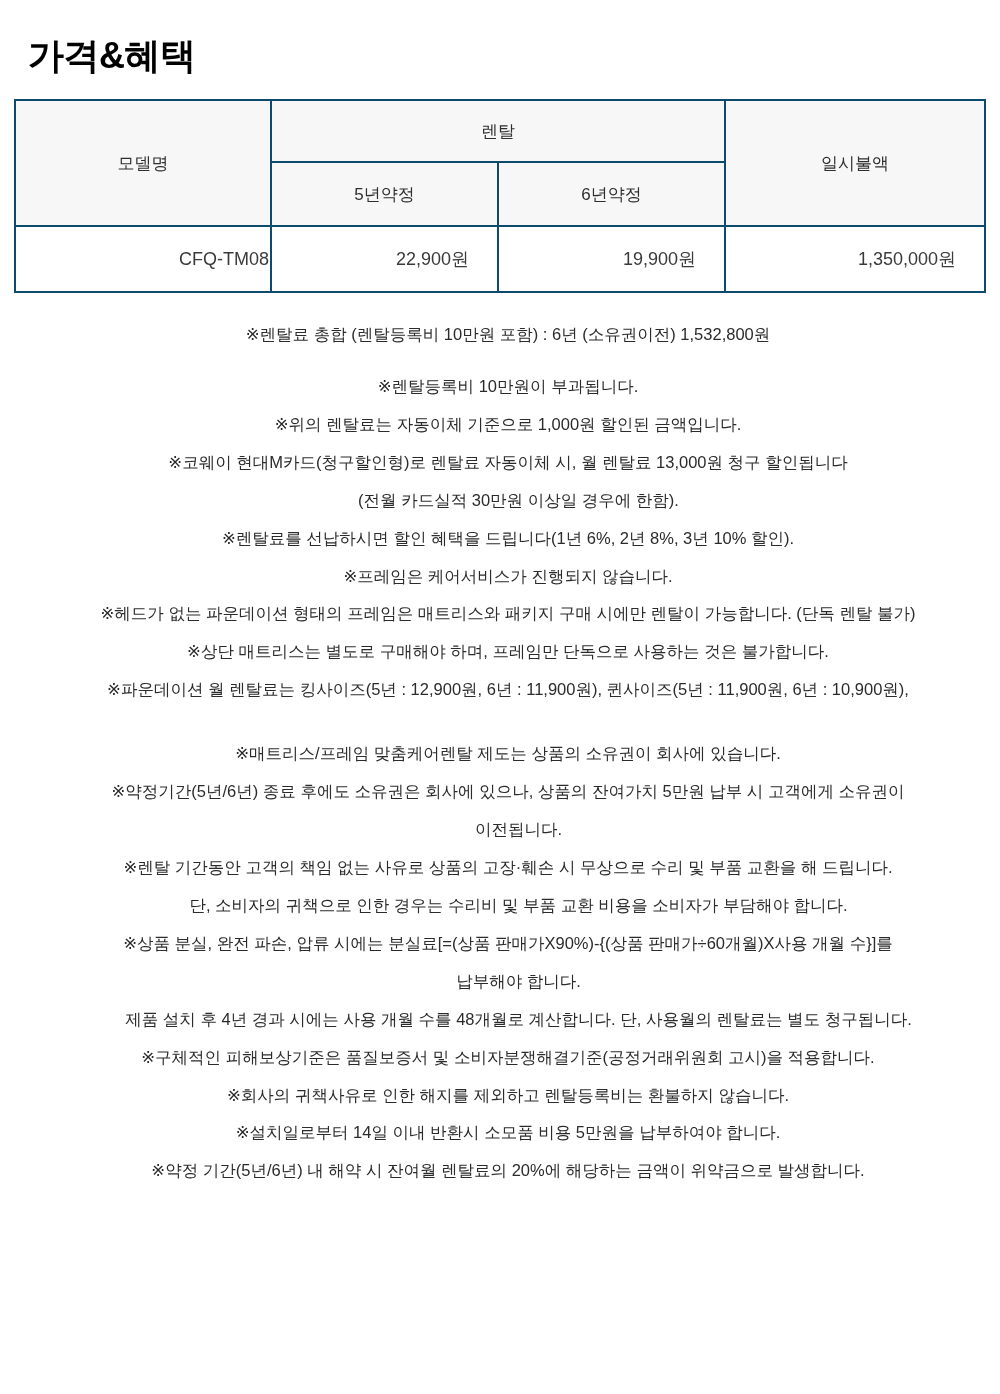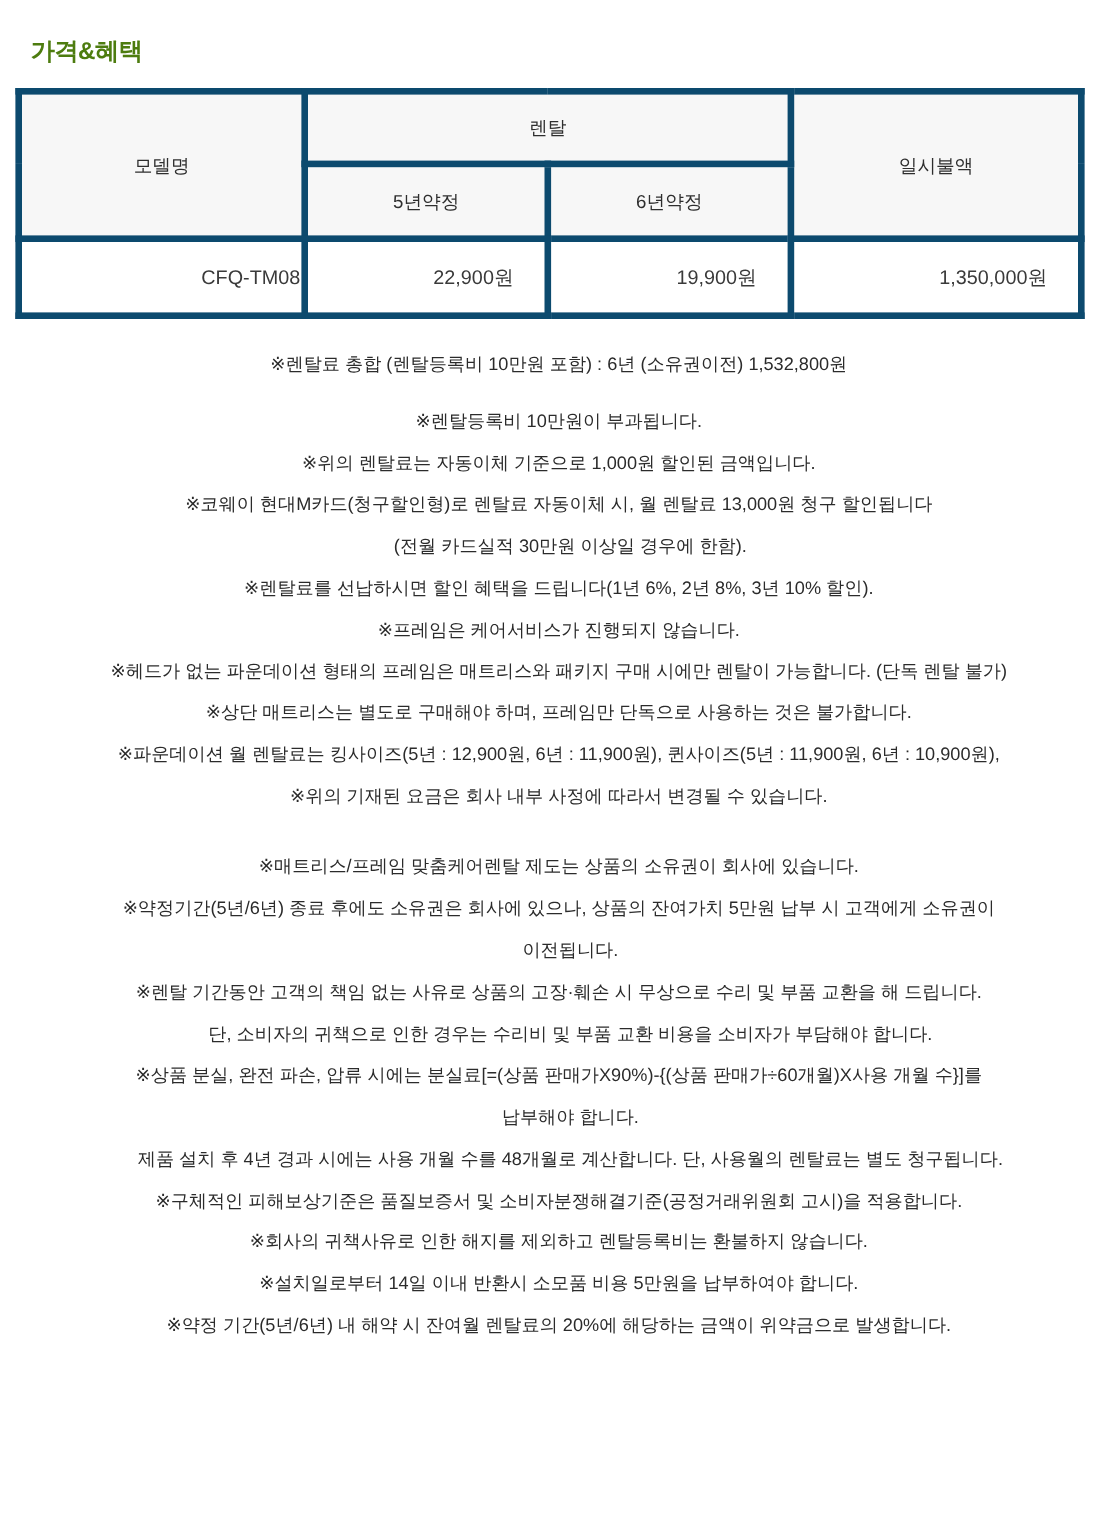--- a/index.html
+++ b/index.html
@@ -15,37 +15,37 @@
     color: #222222;
     -webkit-font-smoothing: antialiased;
   }
   .page {
     width: 1000px;
     box-sizing: border-box;
     padding: 26px 14px 20px 14px;
   }
   
   .page-title {
-    font-size: 22px;
+    font-size: 36px;
     font-weight: bold;
     letter-spacing: -0.5px;
-    color: #4d7c0f;
+    color: #000000;
     margin: 6px 0 18px 14px;
   }
   
   .price-table {
     width: 972px;
     border-collapse: collapse;
     table-layout: fixed;
     margin: 0 0 0 0;
     font-size: 17px;
   }
   .price-table th,
   .price-table td {
-    border: 6px solid #0c4a6e;
+    border: 2px solid #0c4a6e;
     text-align: center;
     color: #333333;
     font-weight: normal;
   }
   .price-table thead th {
     background: #f7f7f7;
     color: #2e2e2e;
     font-size: 17px;
     height: 46px;
     padding: 0 6px;
@@ -134,21 +134,20 @@
     <div>
       <p class="note">※렌탈등록비 10만원이 부과됩니다.</p>
       <p class="note">※위의 렌탈료는 자동이체 기준으로 1,000원 할인된 금액입니다.</p>
       <p class="note">※코웨이 현대M카드(청구할인형)로 렌탈료 자동이체 시, 월 렌탈료 13,000원 청구 할인됩니다</p>
       <p class="note indent">(전월 카드실적 30만원 이상일 경우에 한함).</p>
       <p class="note">※렌탈료를 선납하시면 할인 혜택을 드립니다(1년 6%, 2년 8%, 3년 10% 할인).</p>
       <p class="note">※프레임은 케어서비스가 진행되지 않습니다.</p>
       <p class="note">※헤드가 없는 파운데이션 형태의 프레임은 매트리스와 패키지 구매 시에만 렌탈이 가능합니다. (단독 렌탈 불가)</p>
       <p class="note">※상단 매트리스는 별도로 구매해야 하며, 프레임만 단독으로 사용하는 것은 불가합니다.</p>
       <p class="note">※파운데이션 월 렌탈료는 킹사이즈(5년 : 12,900원, 6년 : 11,900원), 퀸사이즈(5년 : 11,900원, 6년 : 10,900원),</p>
-      <p class="note">※위의 기재된 요금은 회사 내부 사정에 따라서 변경될 수 있습니다.</p>
     </div>
 
     <div class="spacer-md"></div>
 
     <div>
       <p class="note">※매트리스/프레임 맞춤케어렌탈 제도는 상품의 소유권이 회사에 있습니다.</p>
       <p class="note">※약정기간(5년/6년) 종료 후에도 소유권은 회사에 있으나, 상품의 잔여가치 5만원 납부 시 고객에게 소유권이</p>
       <p class="note indent">이전됩니다.</p>
       <p class="note">※렌탈 기간동안 고객의 책임 없는 사유로 상품의 고장·훼손 시 무상으로 수리 및 부품 교환을 해 드립니다.</p>
       <p class="note indent">단, 소비자의 귀책으로 인한 경우는 수리비 및 부품 교환 비용을 소비자가 부담해야 합니다.</p>

